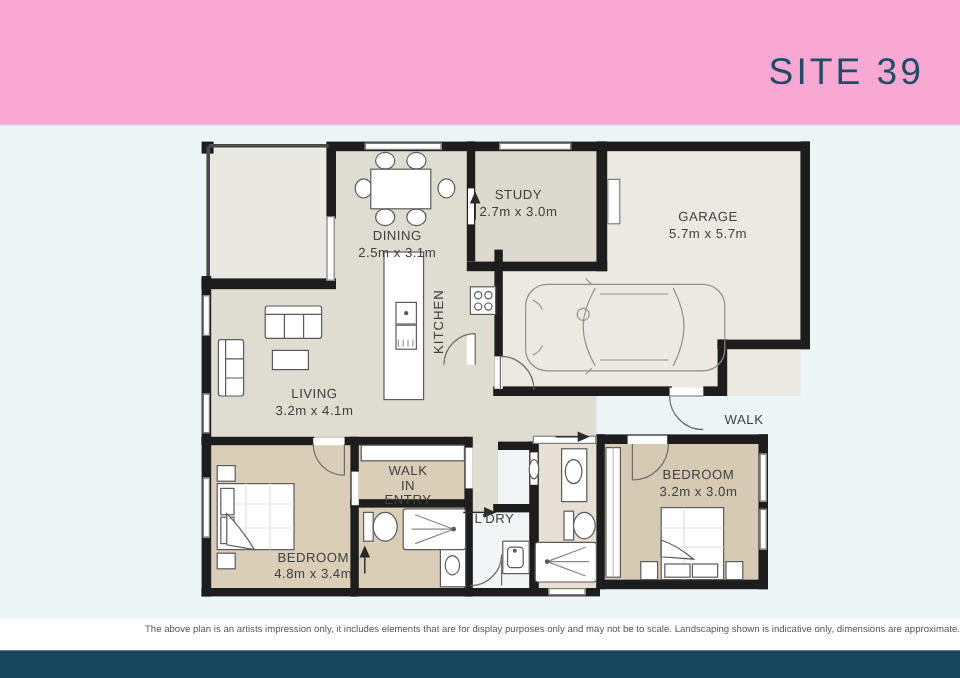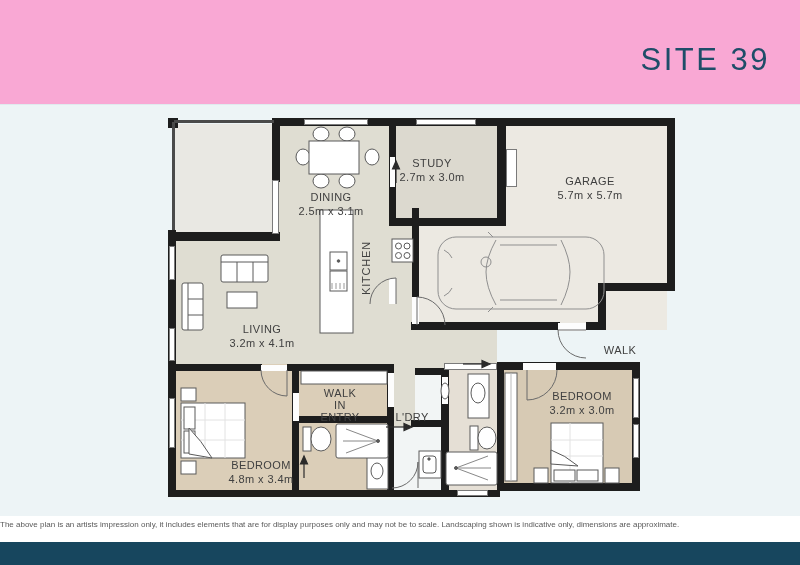--- a/index.html
+++ b/index.html
@@ -12,21 +12,21 @@
   .wt{position:absolute;background:#4a4a4a;}
   .win{position:absolute;background:#fff;border:1px solid #7a7a7a;box-sizing:border-box;}
   .gap{position:absolute;background:#fdfdfd;}
   .lbl{position:absolute;transform:translateX(-50%);text-align:center;color:#404040;
        font-size:11px;line-height:14px;letter-spacing:.4px;font-weight:500;white-space:nowrap;}
   .lbl3{line-height:12px;}
   #kitchen-lbl{position:absolute;transform:translate(-50%,-50%) rotate(-90deg);color:#404040;
        font-size:11px;letter-spacing:.8px;font-weight:500;white-space:nowrap;}
   #svg-layer{position:absolute;left:0;top:0;pointer-events:none;}
   #footer-band{position:absolute;left:0;top:516px;width:800px;height:26px;background:#fff;}
-  #disclaimer{position:absolute;left:0;top:517px;width:800px;text-align:left;font-size:8px;color:#5a5a5a;line-height:16px;}
+  #disclaimer{position:absolute;left:0;top:517px;width:800px;text-align:right;font-size:8px;color:#5a5a5a;line-height:16px;}
   #bottom-bar{position:absolute;left:0;top:542px;width:800px;height:23px;background:#17465e;}
 </style>
 </head>
 <body>
 
 <div id="page">
   <div id="body-band"></div>
   <div id="title">SITE 39</div>
 
   <div class="floor" style="left:415px;top:126px;width:252px;height:204px;background:#ece9e2"></div>
@@ -241,21 +241,21 @@
   </div>
   <div class="lbl" style="left:582px;top:389px">
     <div>BEDROOM</div>
       <div>3.2m x 3.0m</div>
   </div>
   <div class="lbl lbl3" style="left:340px;top:387px">
     <div>WALK</div>
     <div>IN</div>
     <div>ENTRY</div>
   </div>
-  <div class="lbl" style="left:412px;top:410px">
+  <div class="lbl" style="left:412px;top:426px">
     <div>L'DRY</div>
   </div>
   <div class="lbl" style="left:261px;top:458px">
     <div>BEDROOM</div>
       <div>4.8m x 3.4m</div>
   </div>
 
   <div id="footer-band"></div>
   <div id="disclaimer">The above plan is an artists impression only, it includes elements that are for display purposes only and may not be to scale. Landscaping shown is indicative only, dimensions are approximate.</div>
   <div id="bottom-bar"></div>

